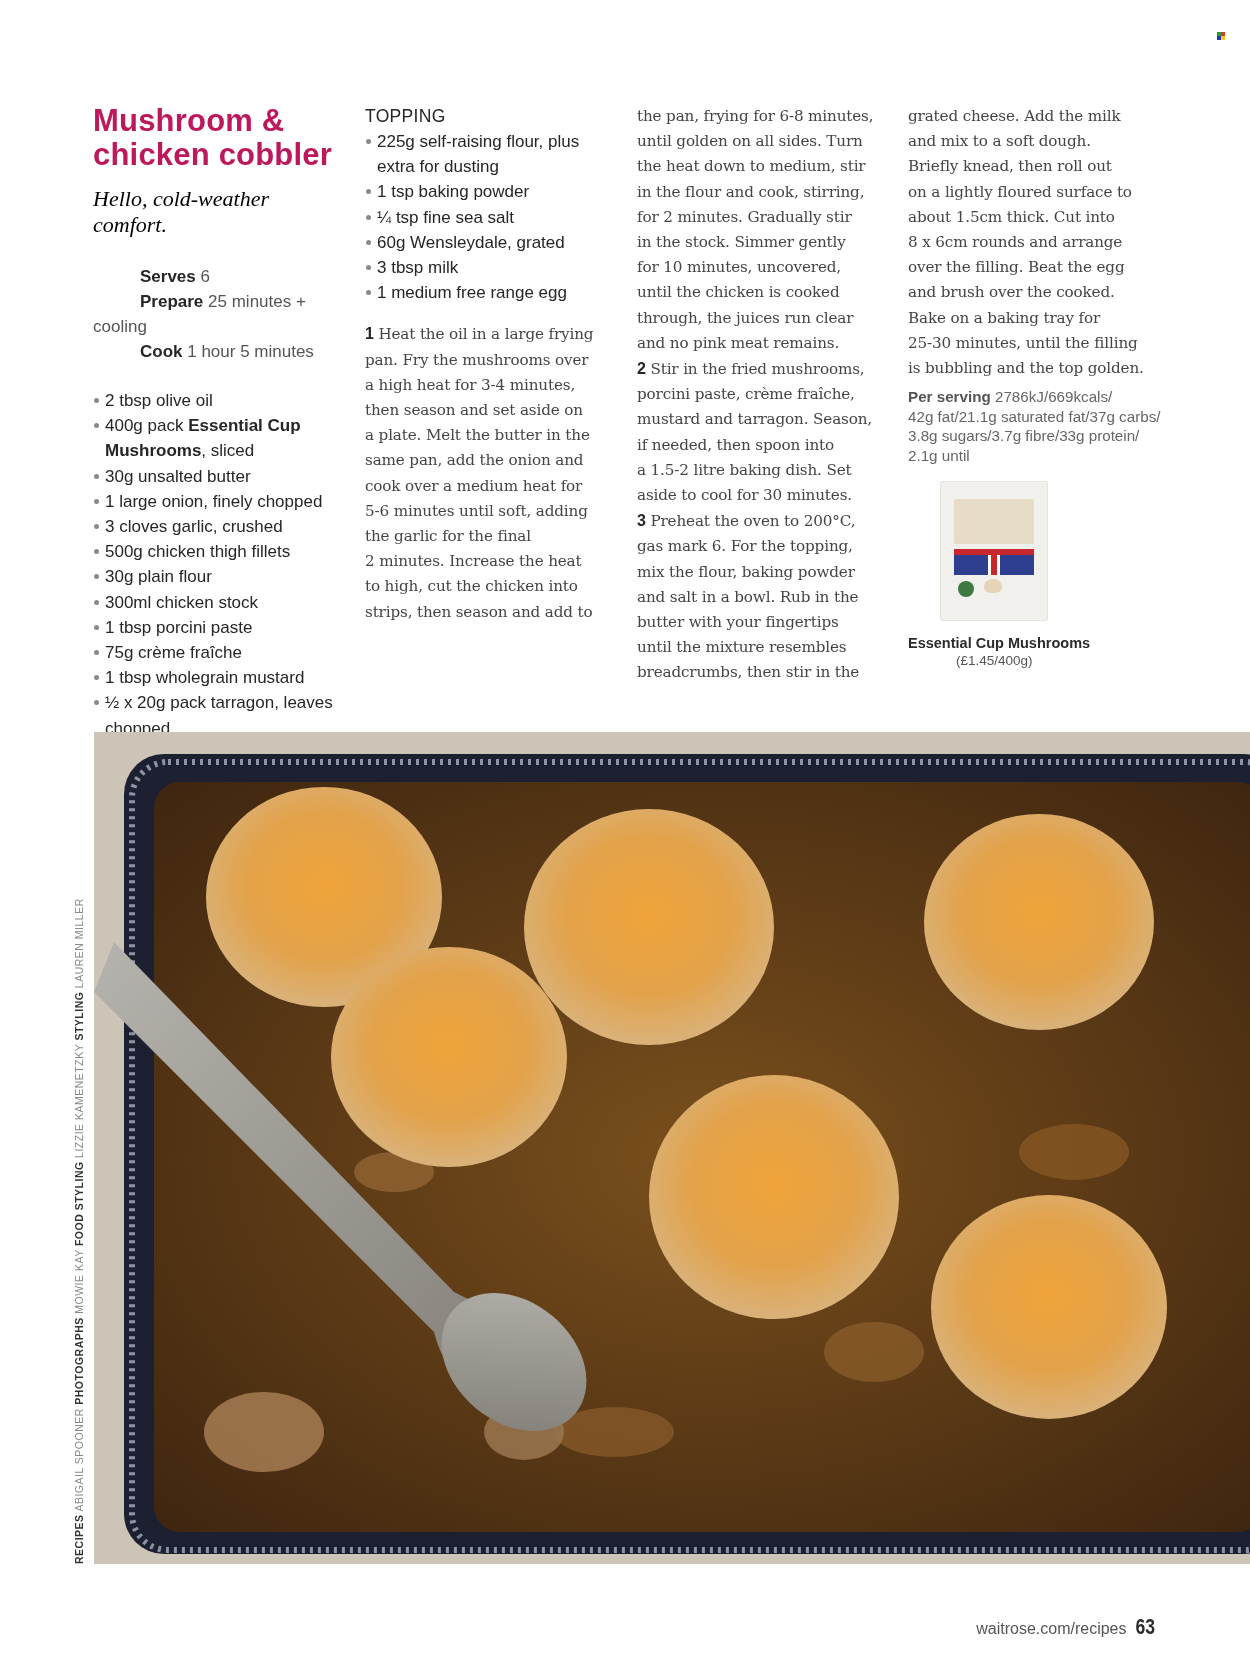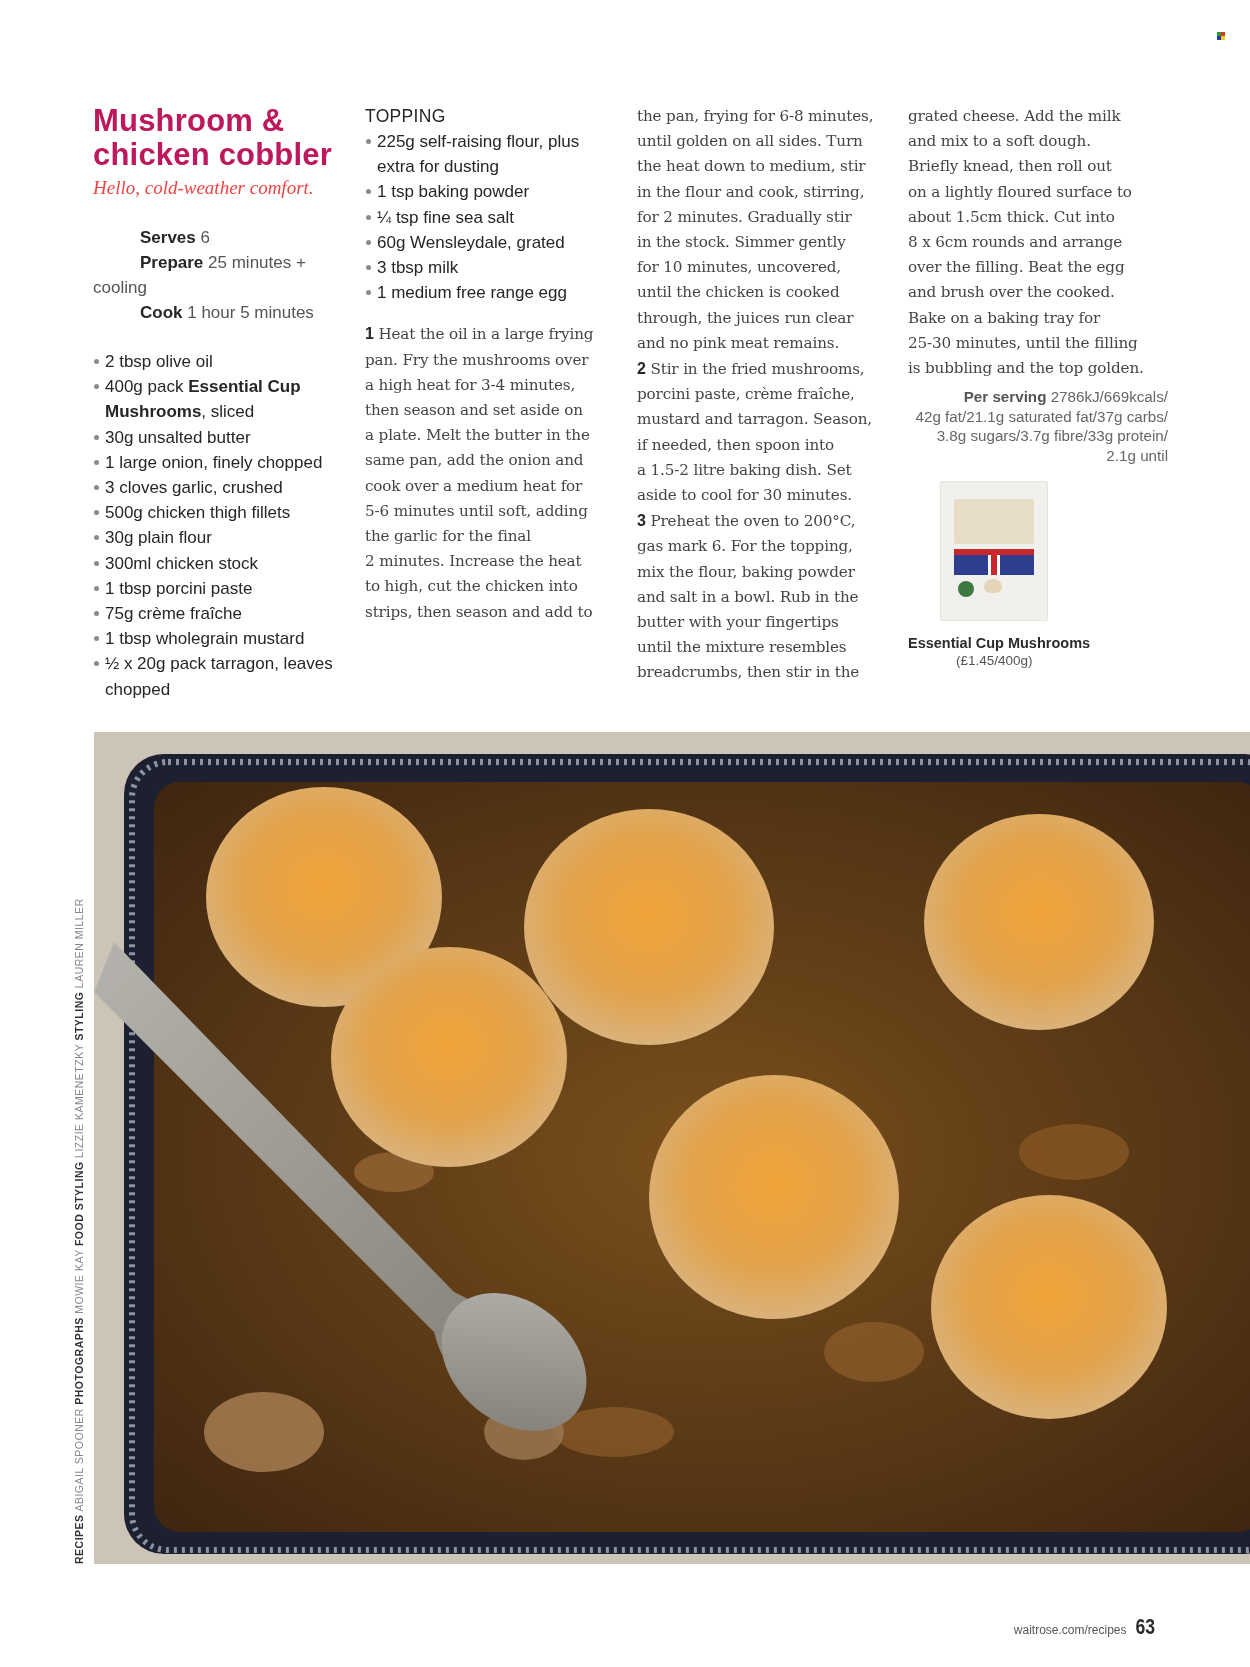--- a/index.html
+++ b/index.html
@@ -12,38 +12,38 @@
     .logo-mark span:nth-child(3) { background: #2a3aa8; }
     .logo-mark span:nth-child(4) { background: #f2d31b; }
 
     .col { position: absolute; top: 104px; }
     .col1 { left: 93px; width: 250px; }
     .col2 { left: 365px; width: 250px; }
     .col3 { left: 637px; width: 255px; }
     .col4 { left: 908px; width: 260px; }
 
     .title { font-family: "Liberation Sans", "DejaVu Sans", sans-serif; font-size: 31px; line-height: 34px; color: #be185d; font-weight: bold; letter-spacing: 0.2px; }
-    .subtitle { font-family: "Liberation Serif", "DejaVu Serif", serif; font-style: italic; font-size: 19px; color: #ef4444; margin-top: 5px; }
+    .subtitle { font-family: "Liberation Serif", "DejaVu Serif", serif; font-style: italic; font-size: 22px; color: #000000; margin-top: 14px; }
 
     .meta { margin-top: 26px; font-size: 17px; line-height: 25px; color: #555; }
     .meta b { color: #262626; font-weight: bold; margin-left: 47px; }
 
     .ing-list { list-style: none; font-size: 17px; line-height: 25.2px; color: #262626; }
     .ing-list li { position: relative; padding-left: 12px; }
     .ing-list li::before { content: ""; position: absolute; left: 1px; top: 10px; width: 5px; height: 5px; border-radius: 50%; background: #8a8a8a; }
     .ing-list b { font-weight: bold; }
     .main-ing { margin-top: 24px; }
 
     .section-head { font-size: 17.5px; line-height: 25px; color: #262626; letter-spacing: 0.3px; }
 
     .method { font-family: "DejaVu Serif", "Liberation Serif", serif; font-size: 15.2px; line-height: 25.2px; color: #444; letter-spacing: -0.15px; }
     .method b { font-family: "Liberation Sans", sans-serif; font-weight: bold; color: #262626; font-size: 16px; }
     .method-start { margin-top: 16px; }
 
-    .nutrition { margin-top: 6px; font-size: 15.2px; line-height: 19.5px; color: #666; text-align: right; }
+    .nutrition { margin-top: 6px; font-size: 15.2px; line-height: 19.5px; color: #666; }
     .nutrition b { font-weight: bold; color: #555; }
 
     .product { margin-top: 16px; width: 240px; }
     .product-img { margin-left: 32px; width: 108px; height: 140px; background: #f1f0ec; border-radius: 3px; box-shadow: 0 0 0 1px #e6e4de inset; position: relative; }
     .product-img .pack-top { position: absolute; left: 14px; top: 18px; width: 80px; height: 45px; background: #e7dcc6; border-radius: 2px; }
     .product-img .flag { position: absolute; left: 14px; top: 68px; width: 80px; height: 26px; background: #2d3f8e; overflow: hidden; }
     .product-img .flag::before { content: ""; position: absolute; left: 34px; top: 0; width: 12px; height: 26px; background: #fff; }
     .product-img .flag::after { content: ""; position: absolute; left: 37px; top: 0; width: 6px; height: 26px; background: #c8282d; }
     .product-img .flag-h { position: absolute; left: 14px; top: 68px; width: 80px; height: 6px; background: #c8282d; }
     .product-img .badge { position: absolute; left: 18px; top: 100px; width: 16px; height: 16px; border-radius: 50%; background: #3d7a42; }
@@ -51,21 +51,21 @@
     .product-name { margin-top: 14px; font-size: 14.5px; font-weight: bold; color: #2b2b2b; }
     .product-price { font-size: 13.5px; color: #555; margin-left: 48px; margin-top: 2px; }
 
     .photo { position: absolute; left: 94px; top: 732px; width: 1156px; height: 832px; overflow: hidden; background: #cfc7bb; }
     .photo svg { display: block; width: 100%; height: 100%; }
 
     .credits { position: absolute; left: 73px; top: 1564px; transform-origin: 0 0; transform: rotate(-90deg); white-space: nowrap; font-size: 10.5px; letter-spacing: 0.5px; color: #888; }
     .credits b { color: #333; font-weight: bold; }
 
     .footer { position: absolute; right: 93px; top: 1614px; display: flex; align-items: baseline; gap: 6px; }
-    .footer-url { font-size: 12px; color: #555; }
+    .footer-url { font-size: 16px; color: #555; }
     .page-num { font-family: "Liberation Sans", sans-serif; font-weight: bold; font-size: 22px; color: #2b2b2b; transform: scaleX(0.8); display: inline-block; }
   </style>
 </head>
 <body>
 
 <div class="logo-mark">
   <span></span>
     <span></span>
     <span></span>
     <span></span>

